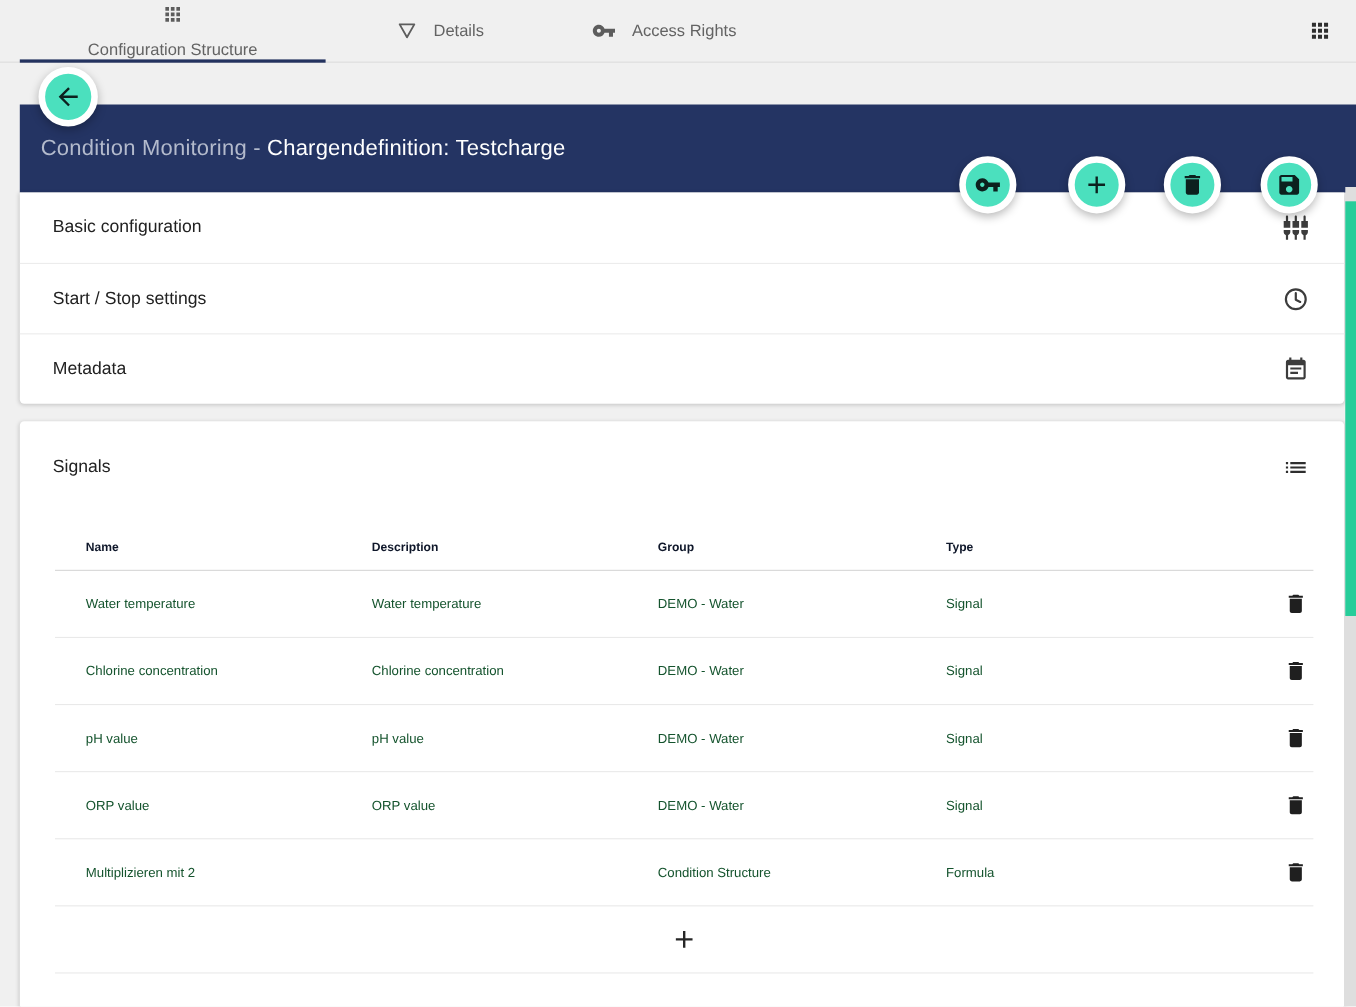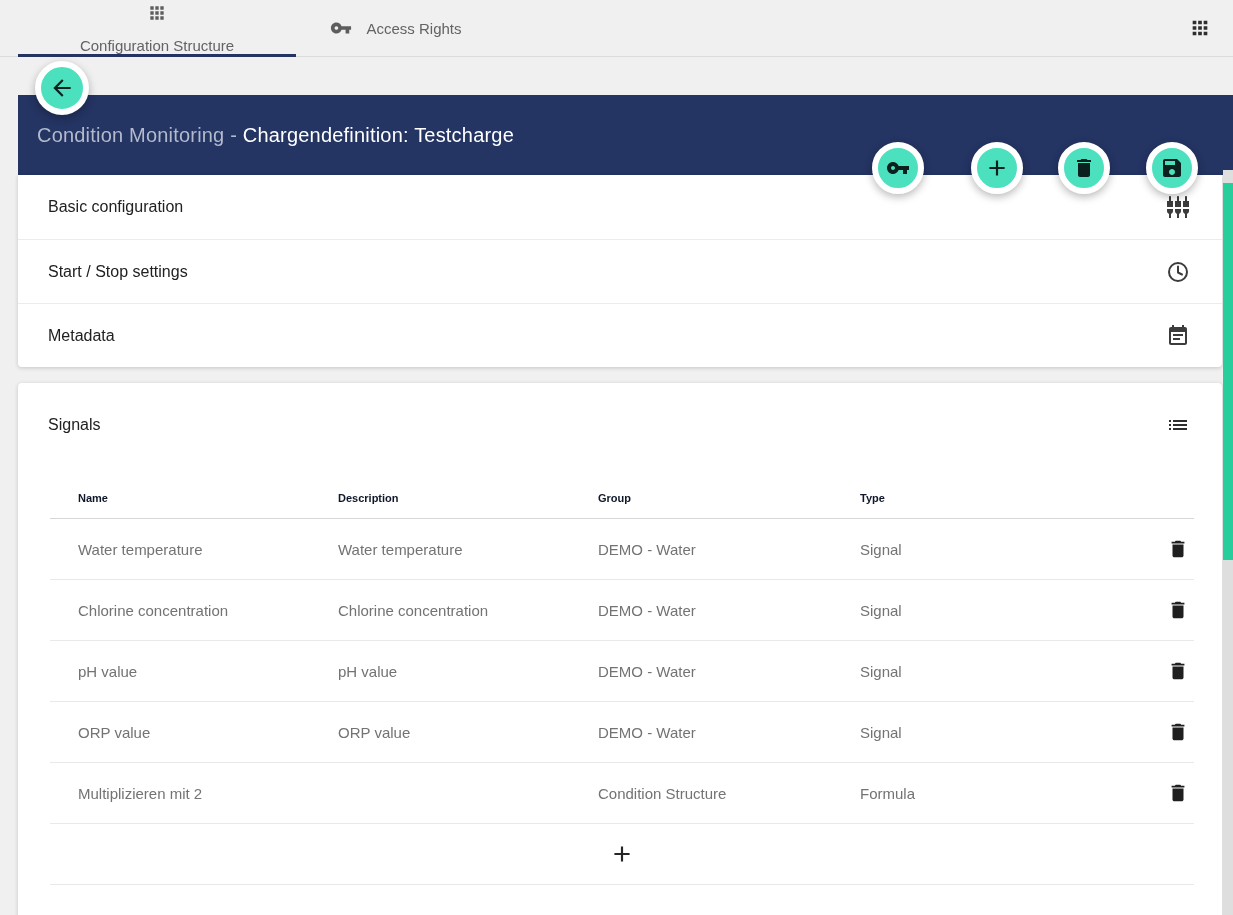--- a/index.html
+++ b/index.html
@@ -83,21 +83,21 @@
   .signals-title { font-size:16px; color:#212121; }
   .signals-listicon { color:#2e2e2e; cursor:pointer; }
 
   .sigtable { margin:40px 28px 0 32px; }
   .trow {
     display:grid; grid-template-columns:260px 260px 262px 1fr 40px;
     align-items:center;
   }
   .thead { height:42px; border-bottom:1px solid #d6d6d6; }
   .thead .tcell { font-size:11px; font-weight:700; color:#0f172a; }
-  .tcell { padding-left:28px; font-size:15px; color:#737373; white-space:nowrap; }
+  .tcell { padding-left:28px; font-size:12px; color:#14532d; white-space:nowrap; }
   .drow { height:61px; border-bottom:1px solid #e9e9e9; cursor:pointer; }
   .row-trash {
     justify-self:end; color:#1f1f1f; cursor:pointer; background:none; border:none;
     display:flex; align-items:center; justify-content:center; width:32px; height:32px;
   }
   .add-row {
     height:61px; display:flex; align-items:center; justify-content:center;
     border-bottom:1px solid #e9e9e9; cursor:pointer; color:#262626;
   }
 
@@ -114,20 +114,28 @@
 
 <div class="tabbar">
   <div class="tab tab-1">
     <span class="ticon">
       <svg width="20" height="20" viewBox="0 0 24 24" fill="currentColor">
           <path d="M4 8h4V4H4v4zm6 12h4v-4h-4v4zm-6 0h4v-4H4v4zm0-6h4v-4H4v4zm6 0h4v-4h-4v4zm6-10v4h4V4h-4zm-6 4h4V4h-4v4zm6 6h4v-4h-4v4zm0 6h4v-4h-4v4z"></path>
         </svg>
     </span>
     <span>Configuration Structure</span>
     <span class="tab-underline"></span>
+  </div>
+  <div class="tab tab-2">
+    <span class="ticon">
+      <svg width="20" height="20" viewBox="0 0 24 24" fill="none" stroke="currentColor" stroke-width="2" stroke-linejoin="round">
+          <polygon points="4,5 20,5 12,19"></polygon>
+        </svg>
+    </span>
+    <span>Details</span>
   </div>
   <div class="tab tab-3">
     <span class="ticon">
       <svg width="22" height="22" viewBox="0 0 24 24" fill="currentColor">
           <path d="M12.65 10C11.83 7.67 9.61 6 7 6c-3.31 0-6 2.69-6 6s2.69 6 6 6c2.61 0 4.83-1.67 5.65-4H17v4h4v-4h2v-4H12.65zM7 14c-1.1 0-2-.9-2-2s.9-2 2-2 2 .9 2 2-.9 2-2 2z"></path>
         </svg>
     </span>
     <span>Access Rights</span>
   </div>
   <span class="apps-corner">

